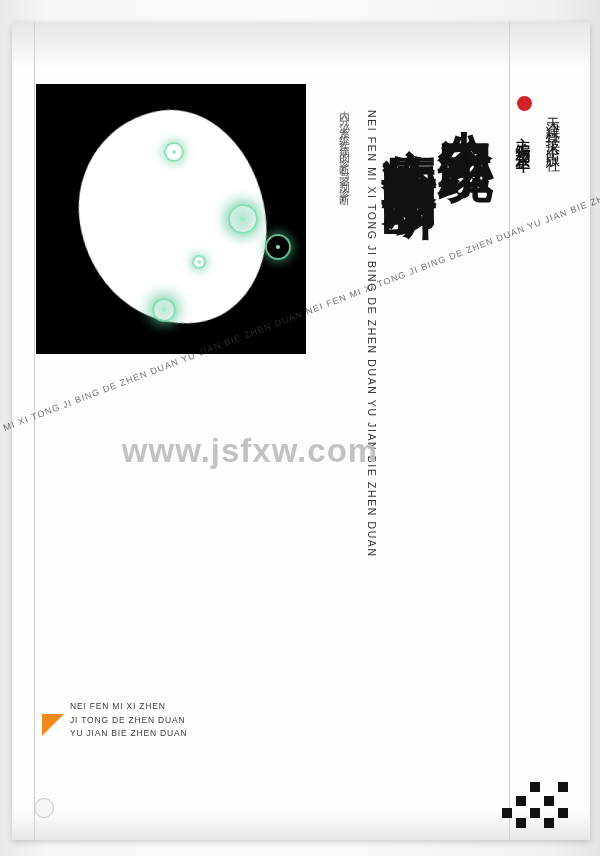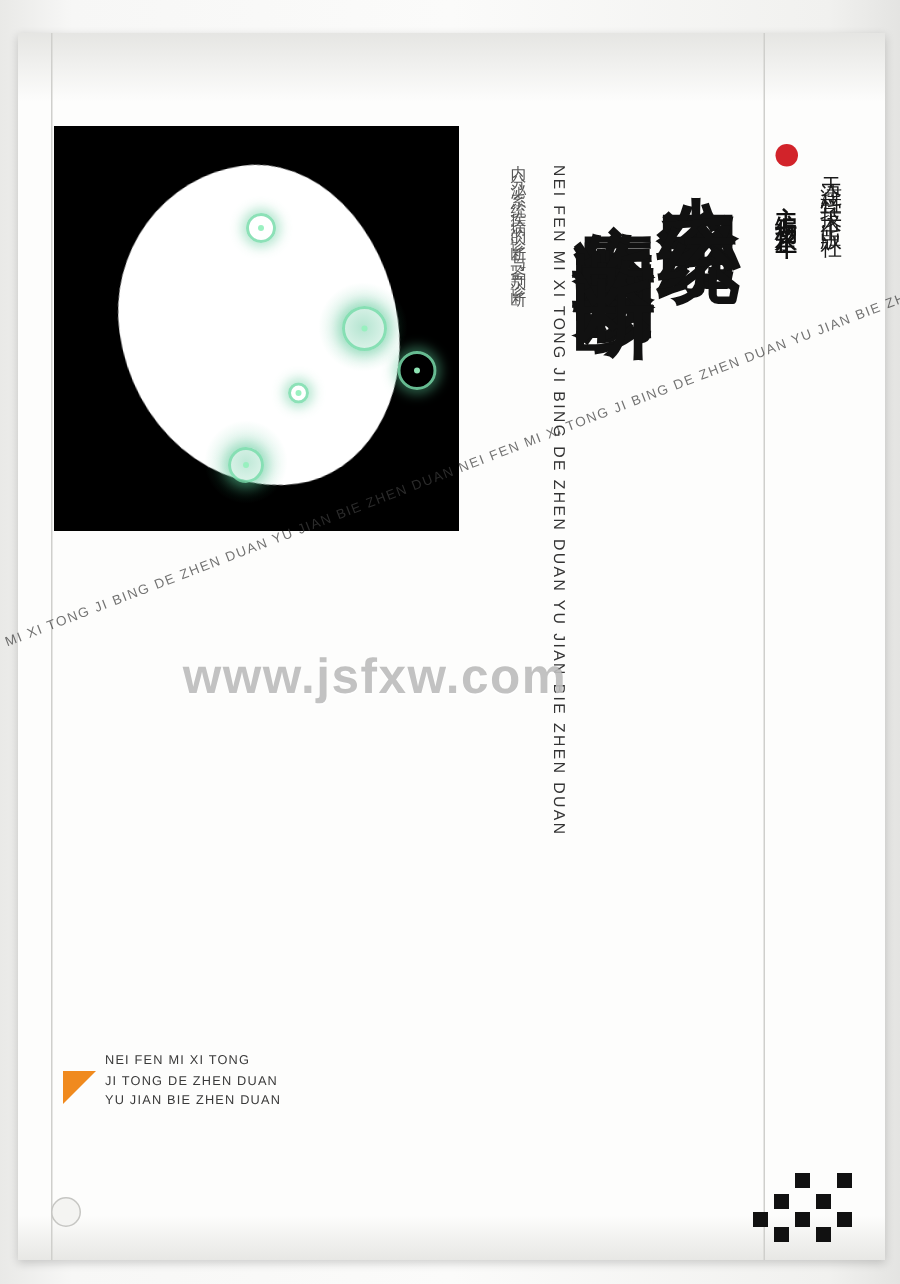--- a/index.html
+++ b/index.html
@@ -327,21 +327,21 @@
 
     <div id="title-main" class="v-text">内分泌系统</div>
     <div id="title-line2" class="v-text">疾病的诊断与鉴别诊断</div>
 
     <div id="red-dot"></div>
     <div id="editor" class="v-text"><span>主编</span><span>杨永年</span></div>
     <div id="publisher" class="v-text">天津科学技术出版社</div>
 
     <div id="corner-mark"></div>
     <div id="bottom-pinyin">
-      <div>NEI FEN MI XI TONG</div>
+      <div>NEI FEN MI XI ZHEN</div>
       <div>JI TONG DE ZHEN DUAN</div>
       <div>YU JIAN BIE ZHEN DUAN</div>
     </div>
 
     <div id="sticker"></div>
 
     <div id="pixel-mark">
       <i style="left:0px;  top:26px; width:10px; height:10px;"></i>
       <i style="left:14px; top:14px; width:10px; height:10px;"></i>
       <i style="left:14px; top:36px; width:10px; height:10px;"></i>

